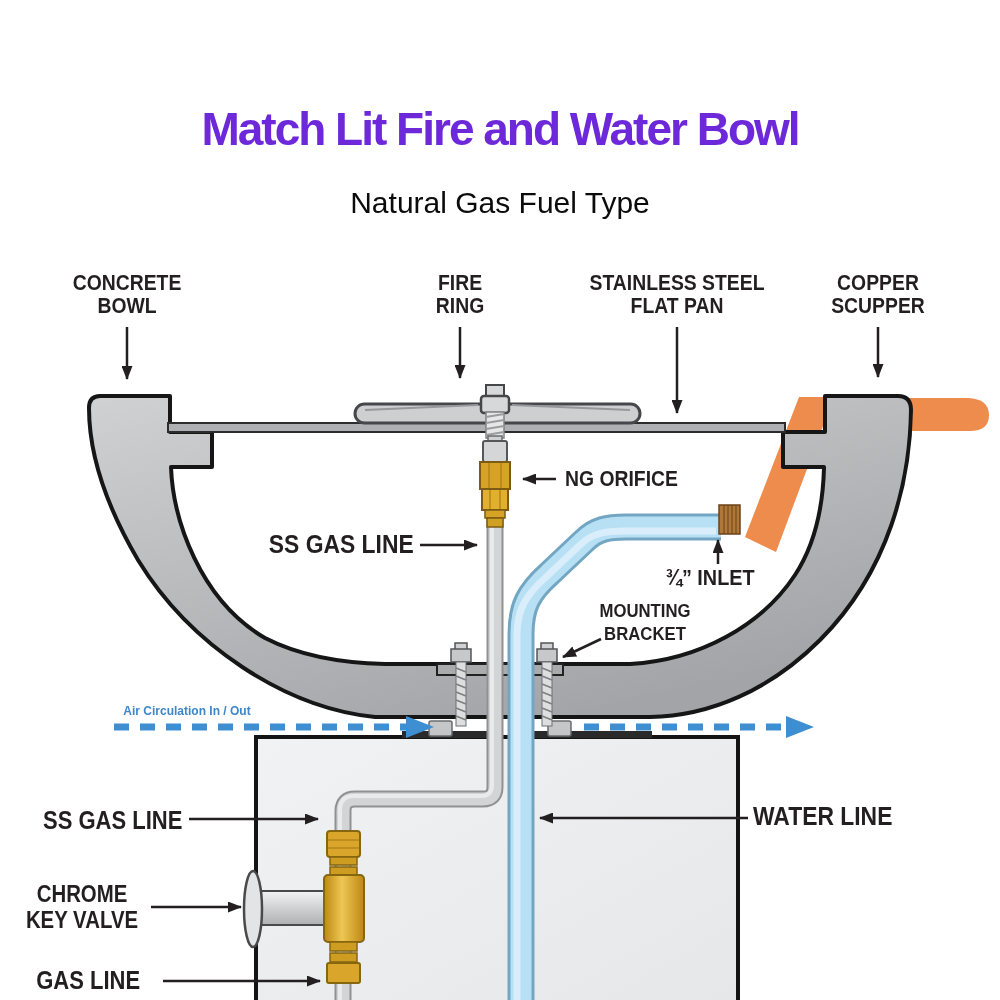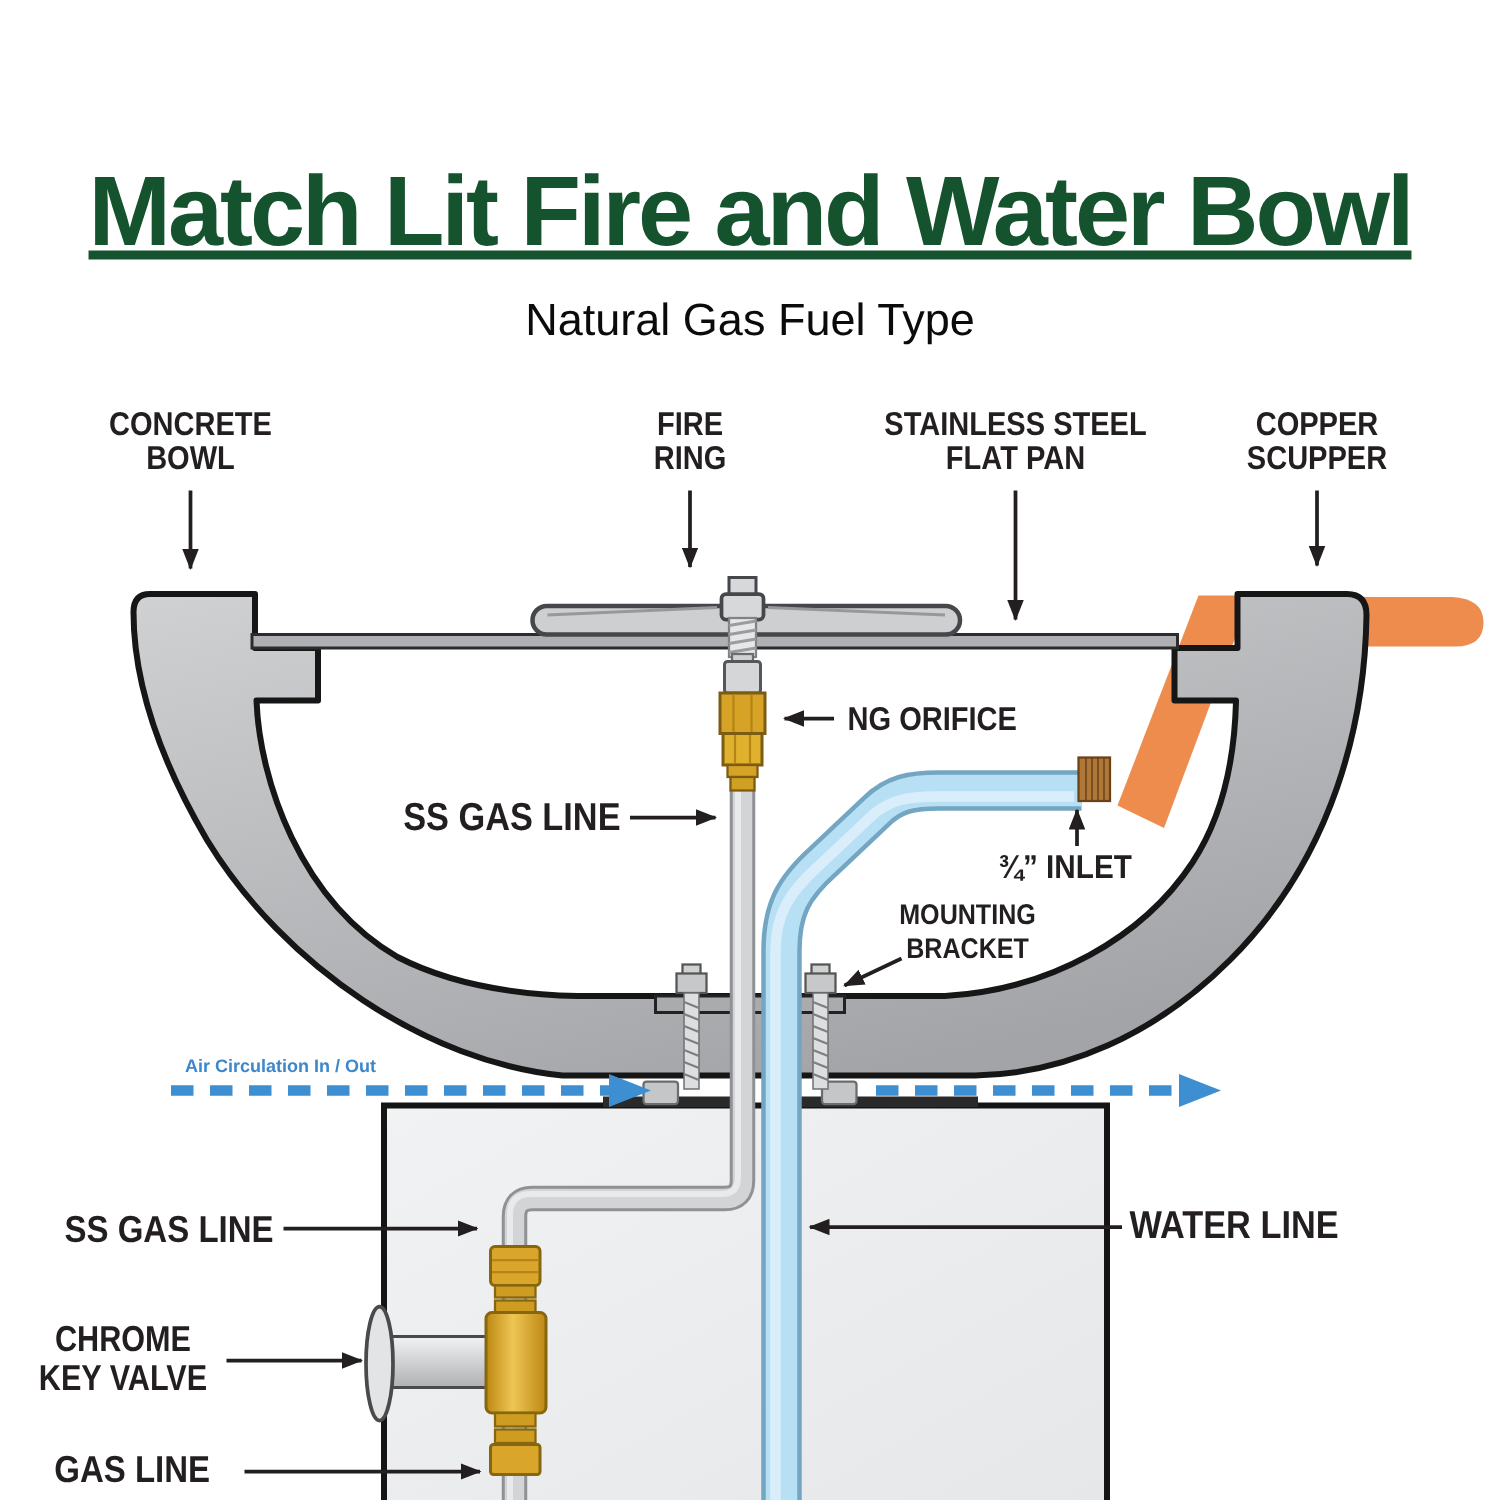--- a/index.html
+++ b/index.html
@@ -2,22 +2,22 @@
 <html><head>
 <meta charset="utf-8">
 <style>
   html,body{margin:0;padding:0;background:#fff;}
   #canvas{position:relative;width:1000px;height:1000px;background:#ffffff;overflow:hidden;
           font-family:"Liberation Sans", sans-serif;}
   #diagram-svg{position:absolute;left:0;top:0;}
   .lbl{position:absolute;color:#231f20;font-weight:bold;white-space:pre-line;text-align:center;line-height:1.05;}
   .cond{transform-origin:center center;}
   .title{position:absolute;left:50%;top:102px;transform:translateX(-50%);
-         font-size:66px;font-weight:bold;letter-spacing:-2px;color:#14532d;white-space:nowrap;text-decoration:underline;}
-  .subtitle{position:absolute;left:50%;top:197px;transform:translateX(-50%);
+         font-size:46px;font-weight:bold;letter-spacing:-2px;color:#6d28d9;white-space:nowrap;}
+  .subtitle{position:absolute;left:50%;top:186px;transform:translateX(-50%);
             font-size:30px;font-weight:normal;color:#0b0b0b;white-space:nowrap;}
   .ctr{transform:translate(-50%,-50%) scaleX(0.88);}
   .leftA{transform:translateY(-50%) scaleX(0.88);transform-origin:left center;text-align:left;}
   .rightA{transform:translateY(-50%) scaleX(0.88);transform-origin:right center;text-align:right;}
   .air{color:#3e87c9;font-size:12px;transform:translate(-50%,-50%);white-space:nowrap;}
 </style>
 </head>
 <body>
 
 <div id="canvas">

